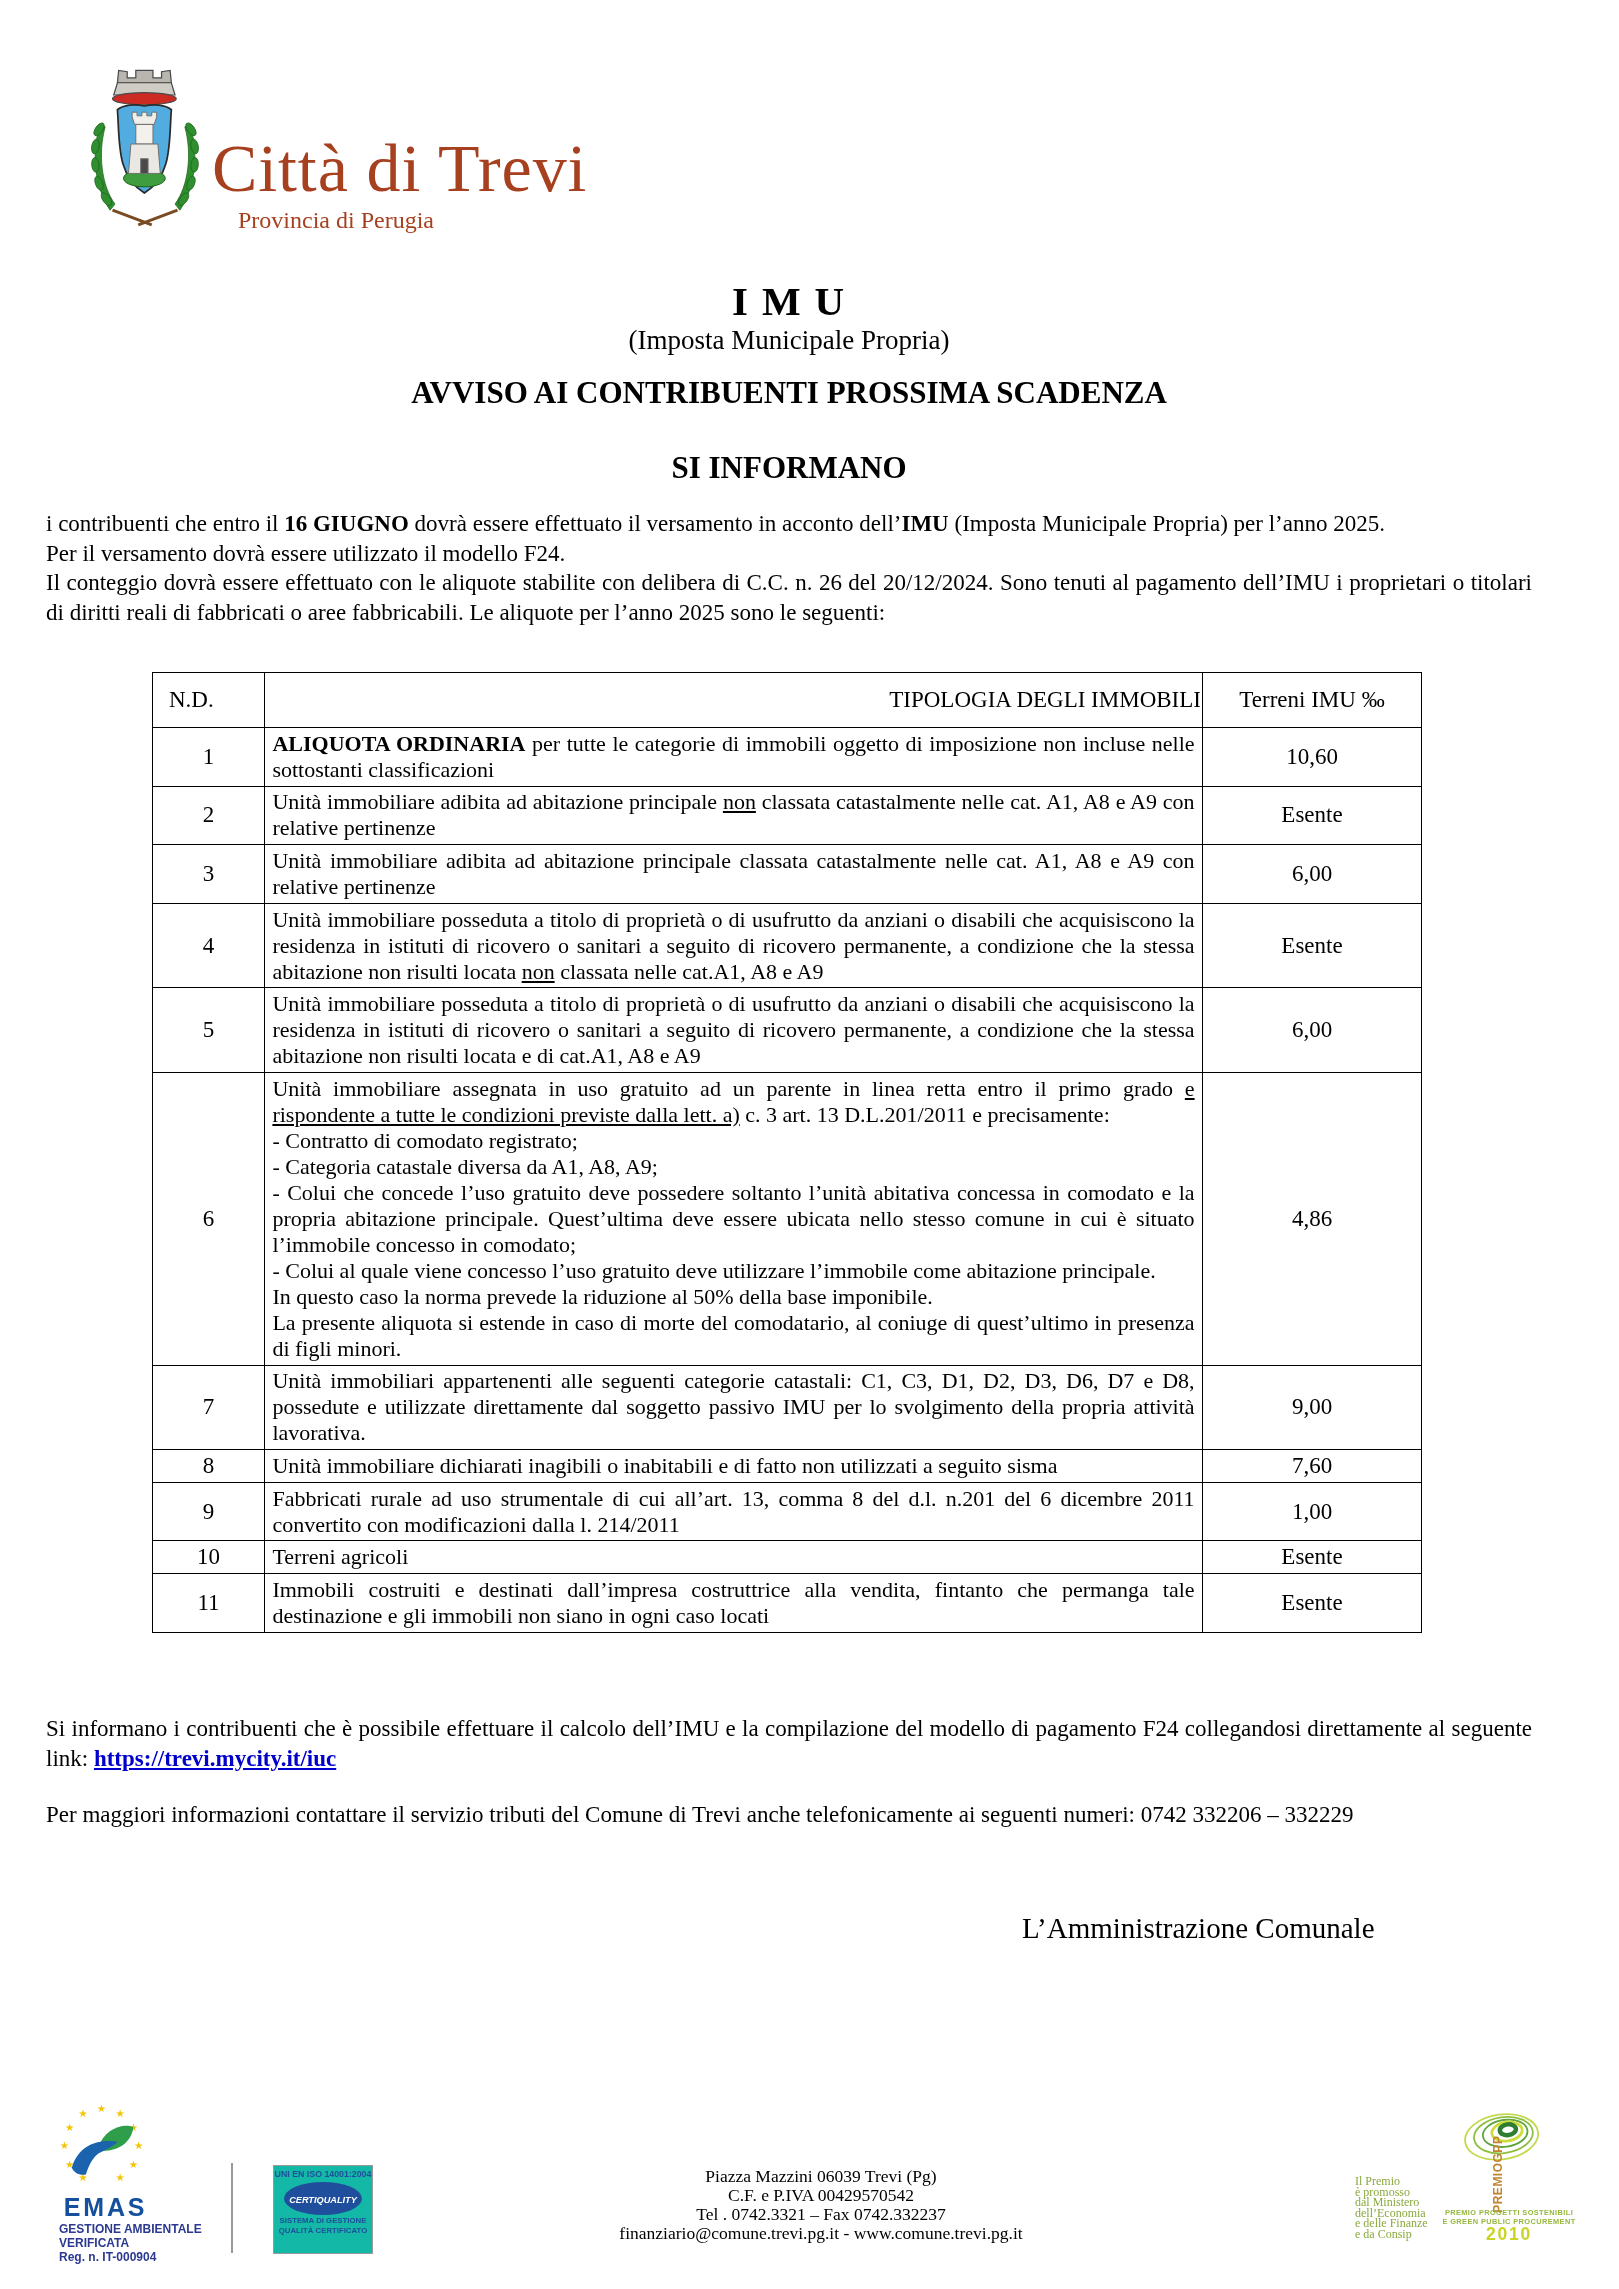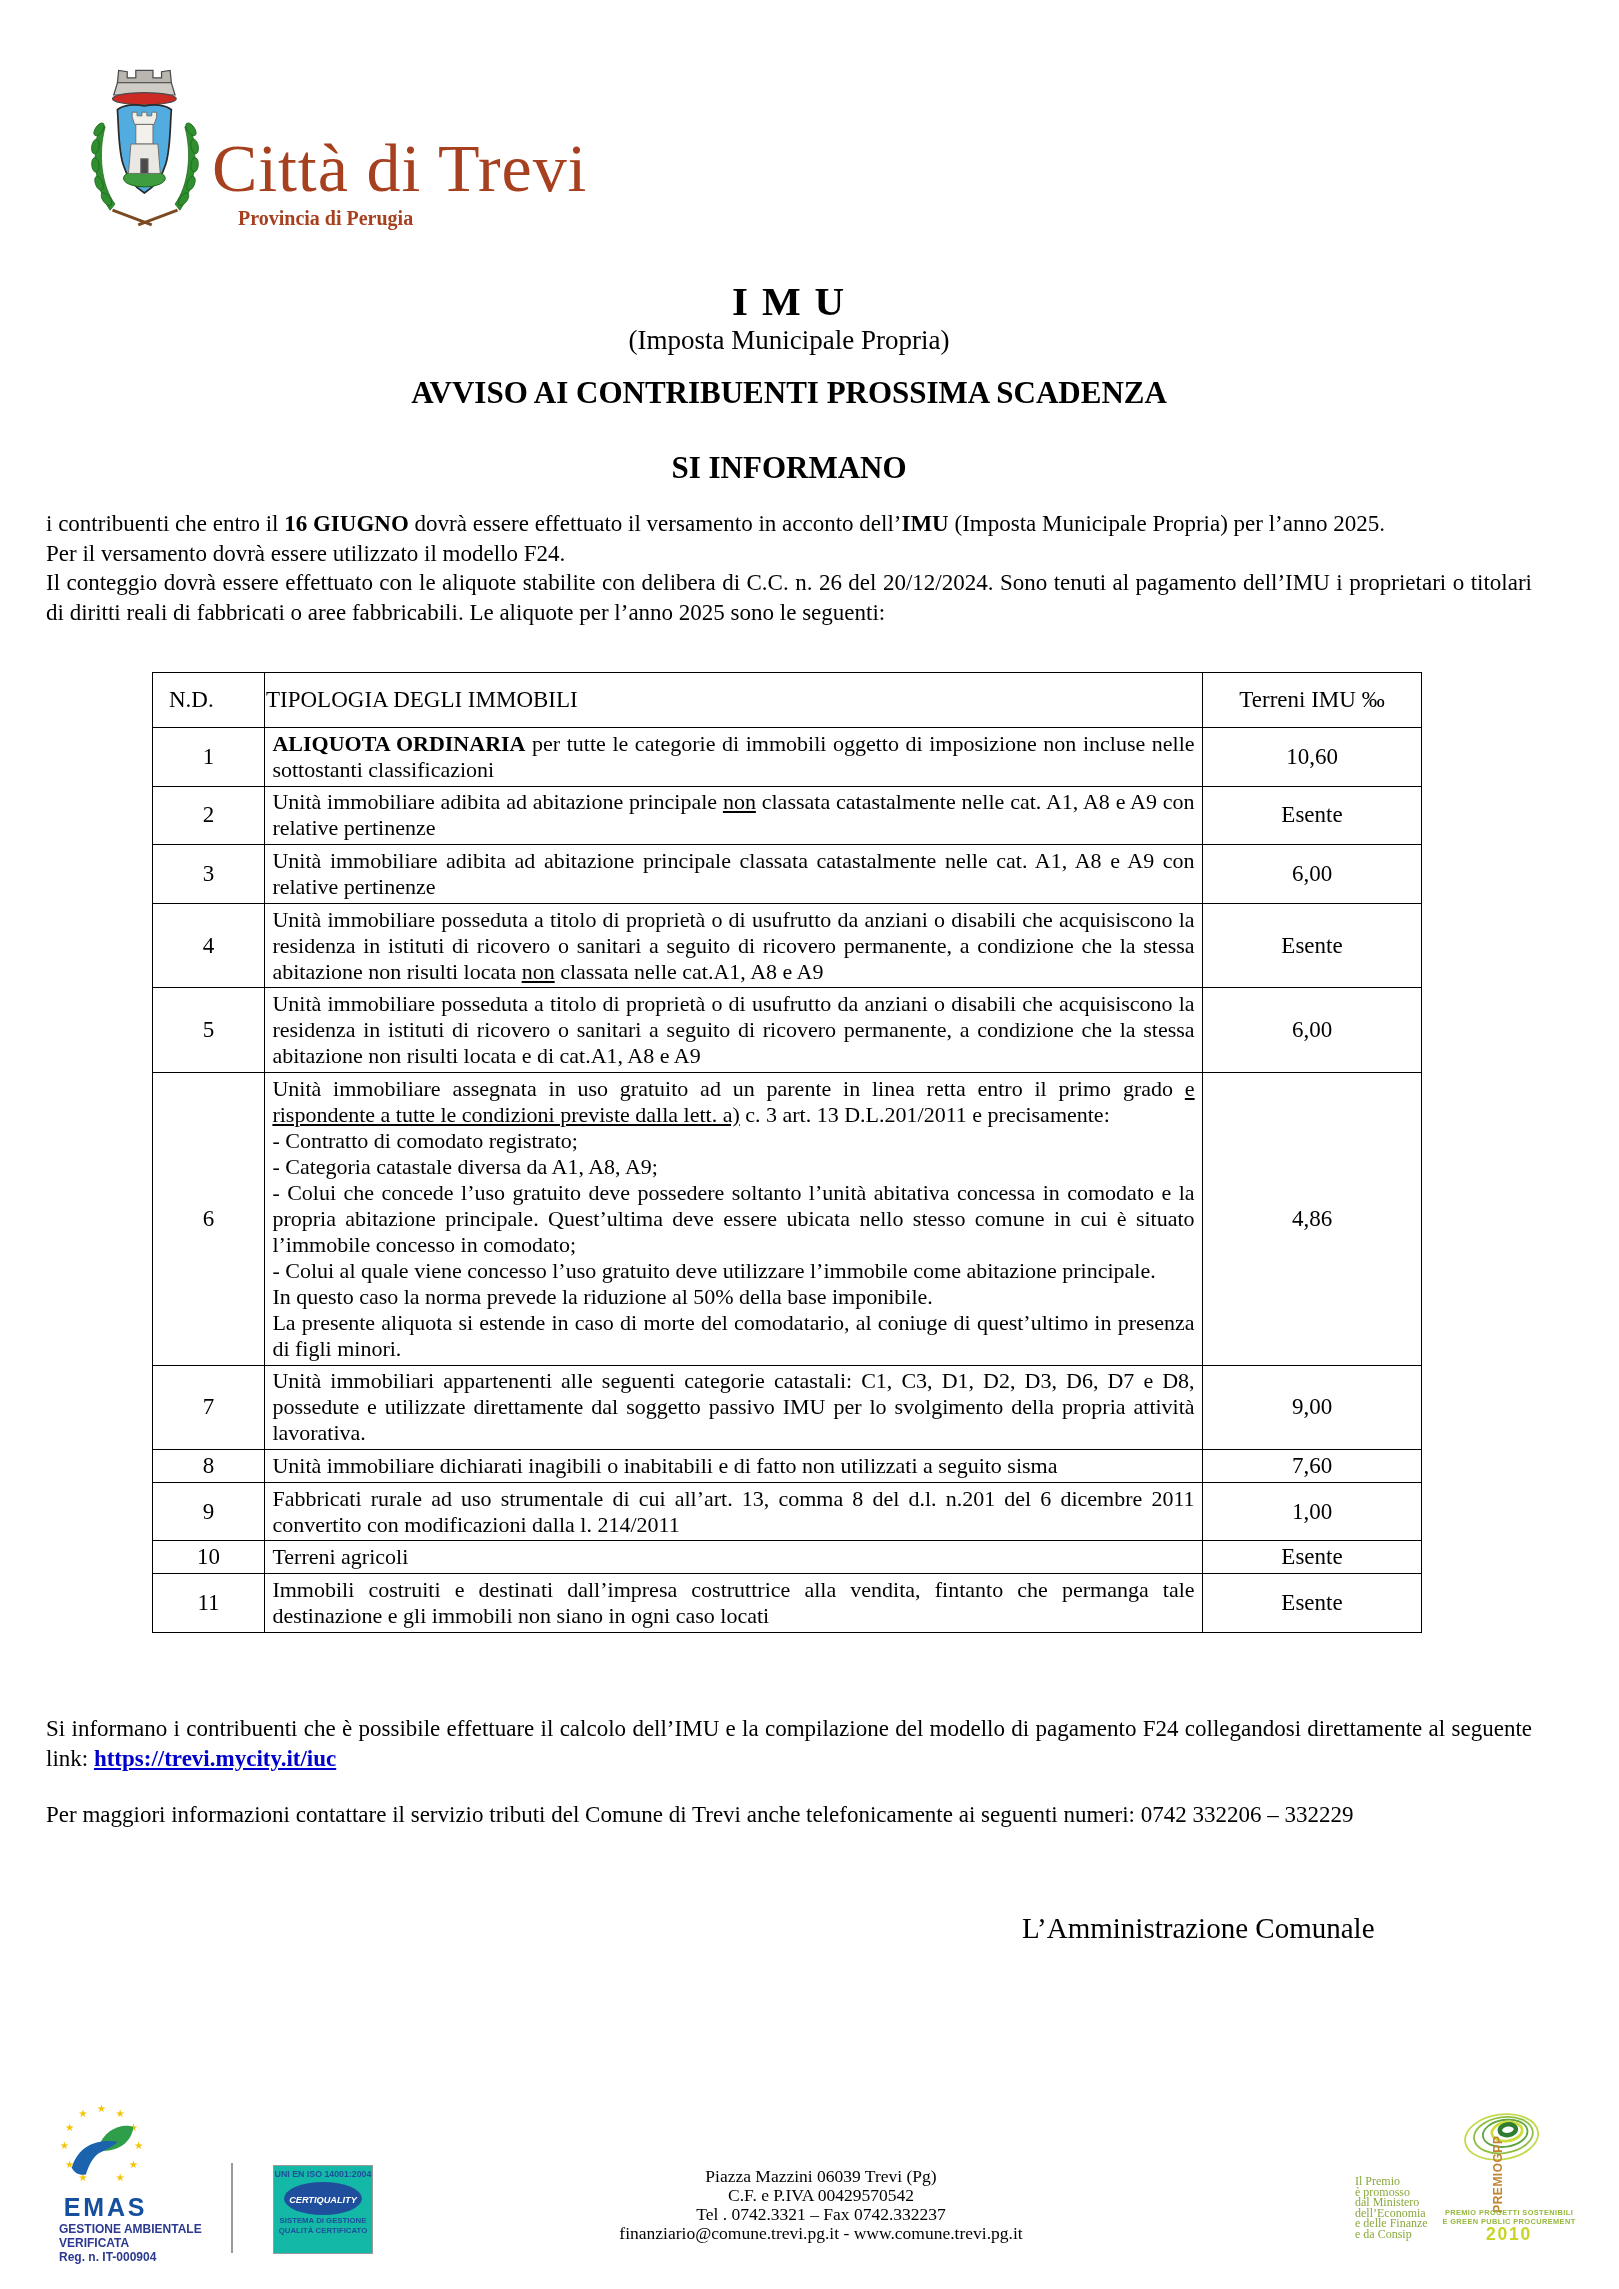--- a/index.html
+++ b/index.html
@@ -2,40 +2,40 @@
 <html style="font-size:14.8px"><head>
 <meta charset="utf-8">
 <style>
   html,body{margin:0;padding:0;background:#e8e8e8;}
   .page{position:relative;width:1620px;height:2290px;background:#ffffff;margin:0 auto;
         font-family:"Liberation Serif", serif;color:#000;overflow:hidden;}
 
   
   .crest{position:absolute;left:88px;top:65px;width:114px;height:174px;}
   .org-name{position:absolute;left:212px;top:129px;font-size:68px;color:#a6401f;letter-spacing:0.9px;text-align:center;}
-  .org-sub{position:absolute;left:238px;top:207px;font-size:20px;color:#a6401f;font-weight:bold;}
+  .org-sub{position:absolute;left:238px;top:207px;font-size:24px;color:#a6401f;}
 
   
   .tcenter{position:absolute;left:46px;right:88px;text-align:center;}
   .title-imu{top:277px;font-size:41px;font-weight:bold;letter-spacing:1.8px;}
   .title-sub{top:325px;font-size:27px;}
   .title-notice{top:375px;font-size:31px;font-weight:bold;}
   .title-inform{top:450px;font-size:31px;font-weight:bold;}
 
   
   .intro{position:absolute;left:46px;right:88px;top:509px;font-size:23px;line-height:29.5px;text-align:justify;}
 
   
   table.rates{position:absolute;left:152px;top:672px;width:1268px;border-collapse:collapse;
               font-size:22px;table-layout:fixed;}
   table.rates th, table.rates td{border:1.8px solid #000;}
   table.rates th{font-weight:normal;height:52px;font-size:23px;}
   col.c-nd{width:112px;} col.c-tip{width:938px;} col.c-al{width:219px;}
   th.h-nd{text-align:left;padding-left:16px;}
-  th.h-tip{text-align:left;}
+  th.h-tip{text-align:right;}
   th.h-al{text-align:center;}
   td.nd{text-align:center;vertical-align:middle;font-size:23px;}
   td.desc{padding:2.8px 7.4px;line-height:26px;text-align:justify;vertical-align:middle;}
   td.val{text-align:center;vertical-align:middle;font-size:23px;}
   .b{font-weight:bold;} .u{text-decoration:underline;}
 
   
   .calc{position:absolute;left:46px;right:88px;top:1714px;font-size:23px;line-height:30px;text-align:justify;}
   a.link{color:#0000cc;font-weight:bold;text-decoration:underline;}
   .contact{position:absolute;left:46px;right:88px;top:1800px;font-size:23px;line-height:29.5px;}

